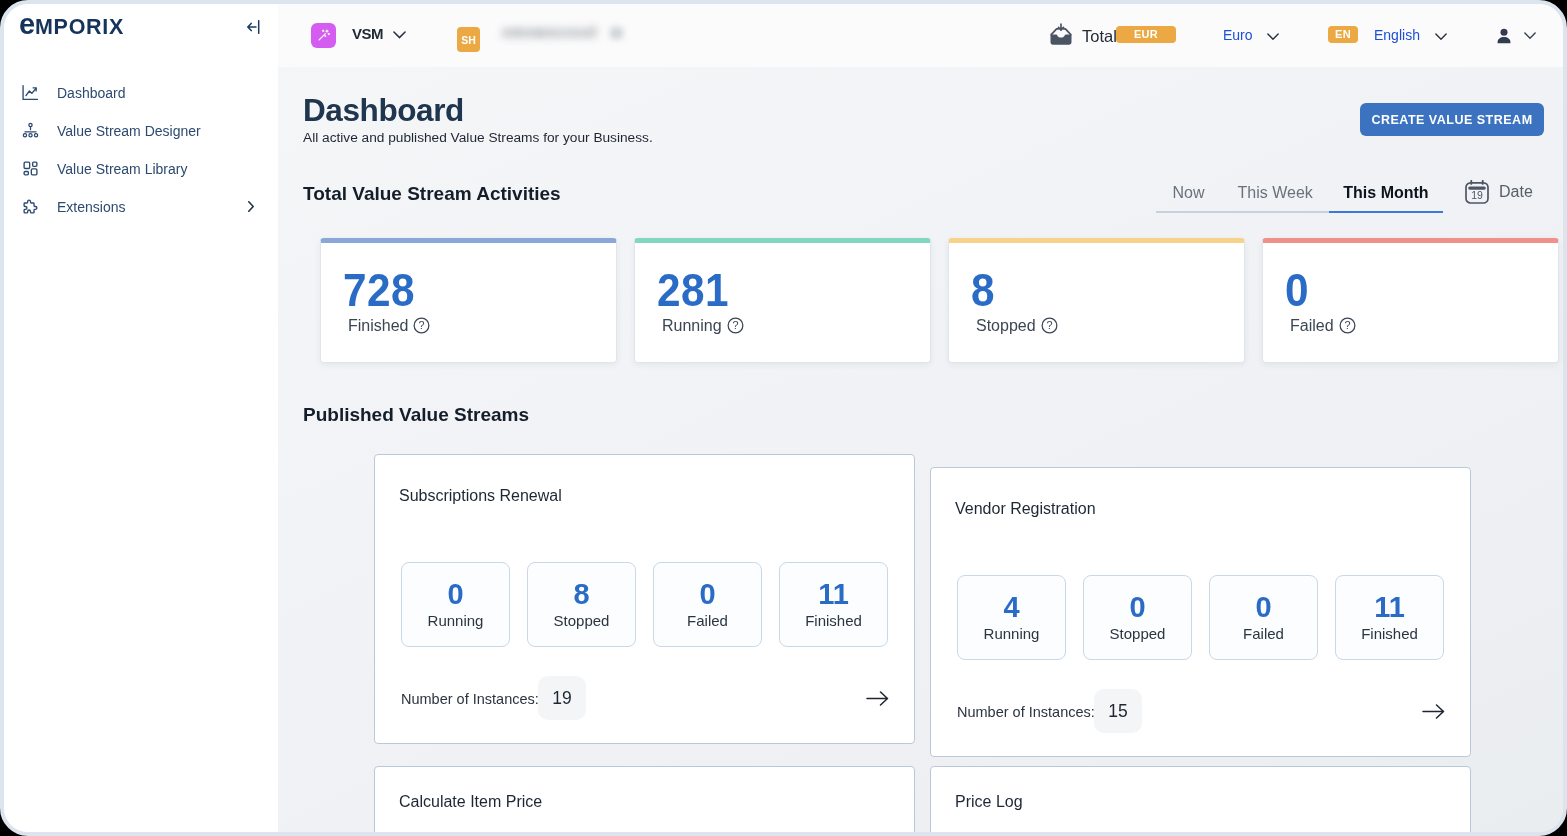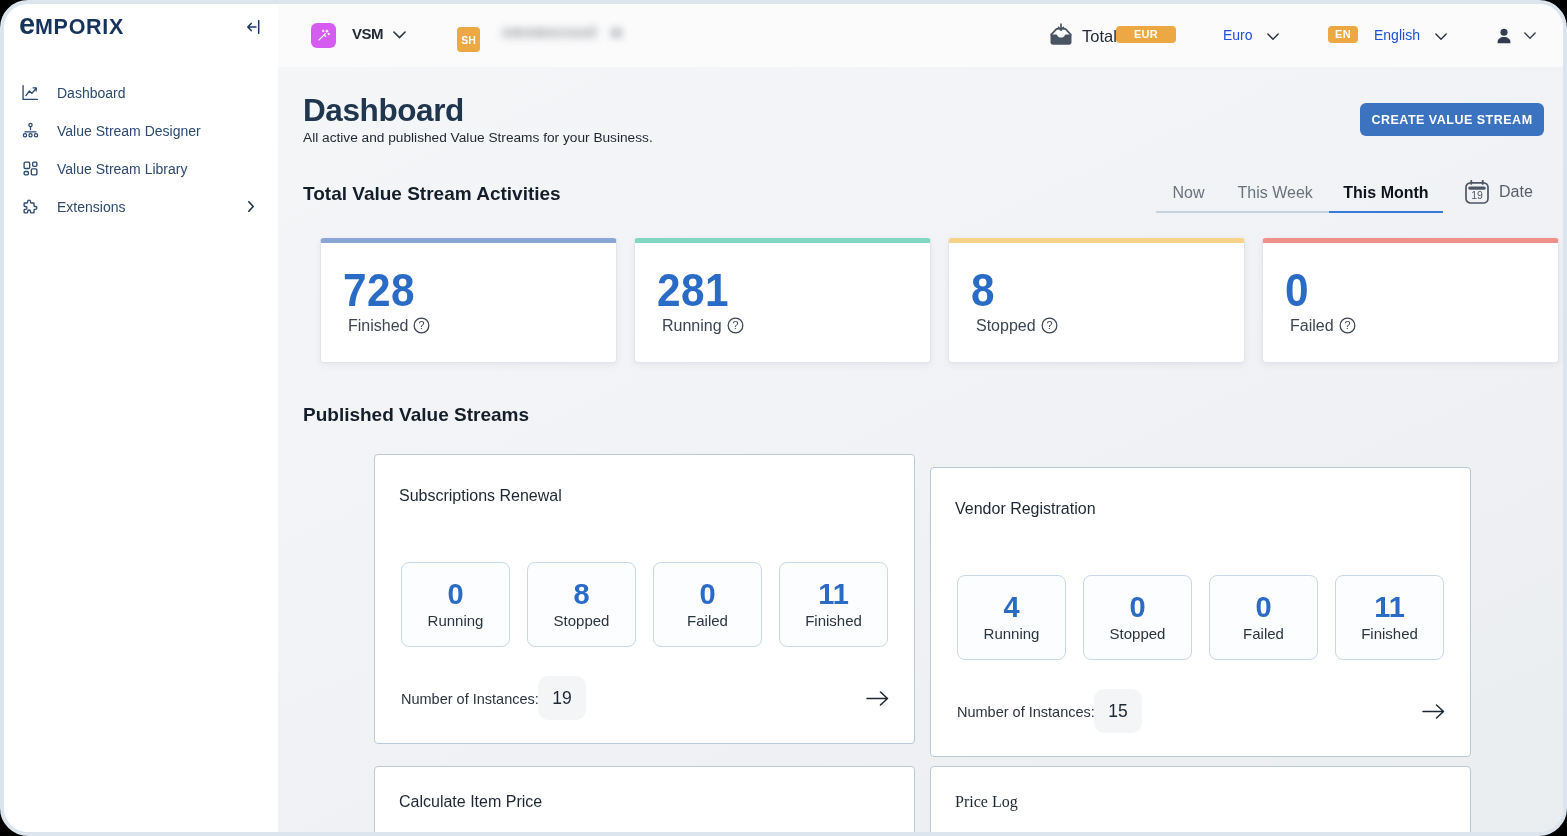--- a/index.html
+++ b/index.html
@@ -220,21 +220,21 @@
           <div class="noi-l">Number of Instances:</div>
           <div class="noi-pill">15</div>
           <svg class="goarrow" width="23" height="15" viewBox="0 0 23 15" fill="none" stroke="#1c2530" stroke-width="1.5" stroke-linecap="round" stroke-linejoin="round">
               <path d="M1 7.5h20M14.5 1L21.5 7.5l-7 6.5"></path>
             </svg>
         </div>
         <div class="vscard" style="left:0; top:312px;">
           <div class="title" style="top:26px;">Calculate Item Price</div>
         </div>
         <div class="vscard" style="left:556px; top:312px;">
-          <div class="title" style="top:26px;font-family:Liberation Serif, serif;">Price Log</div>
+          <div class="title" style="top:26px;">Price Log</div>
         </div>
       </div>
     </div>
   </div>
   <div class="sidebar">
     <div class="logo">
       <svg width="112" height="28" viewBox="0 0 112 28">
         <text x="-1" y="24" font-family="Liberation Sans" font-size="29px" font-weight="bold" fill="#16335c">e</text>
         <text x="15" y="24" font-family="Liberation Sans" font-size="21.5" font-weight="bold" fill="#16335c" letter-spacing="0.7">MPORIX</text>
       </svg>

